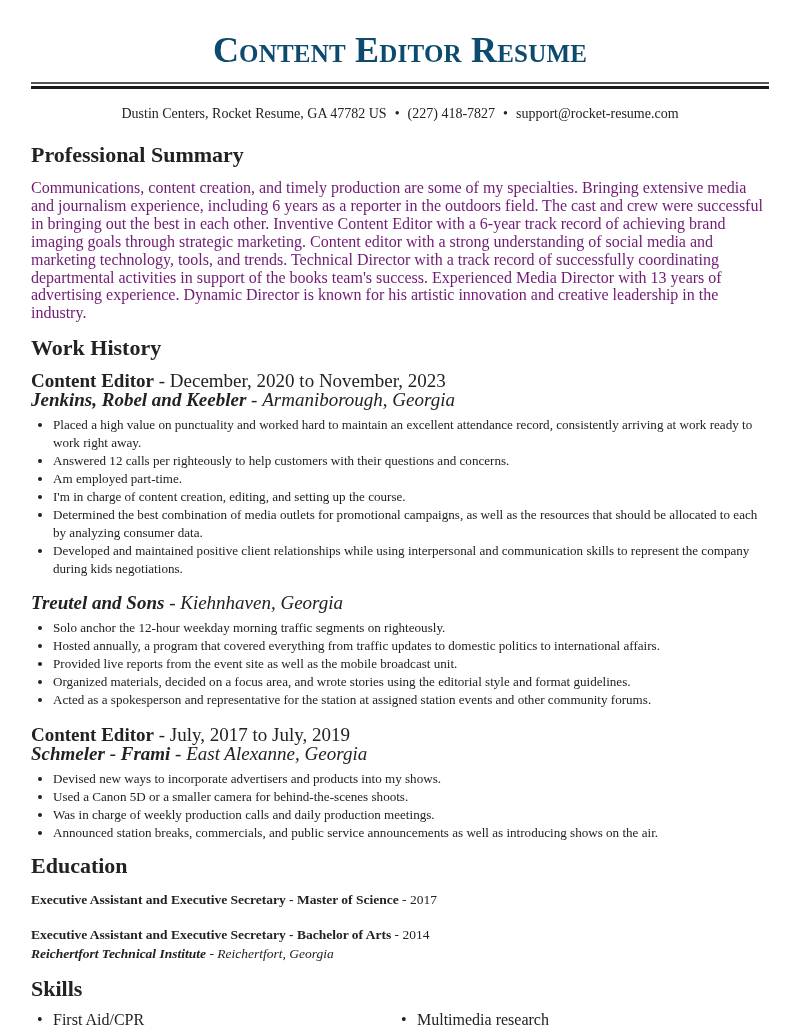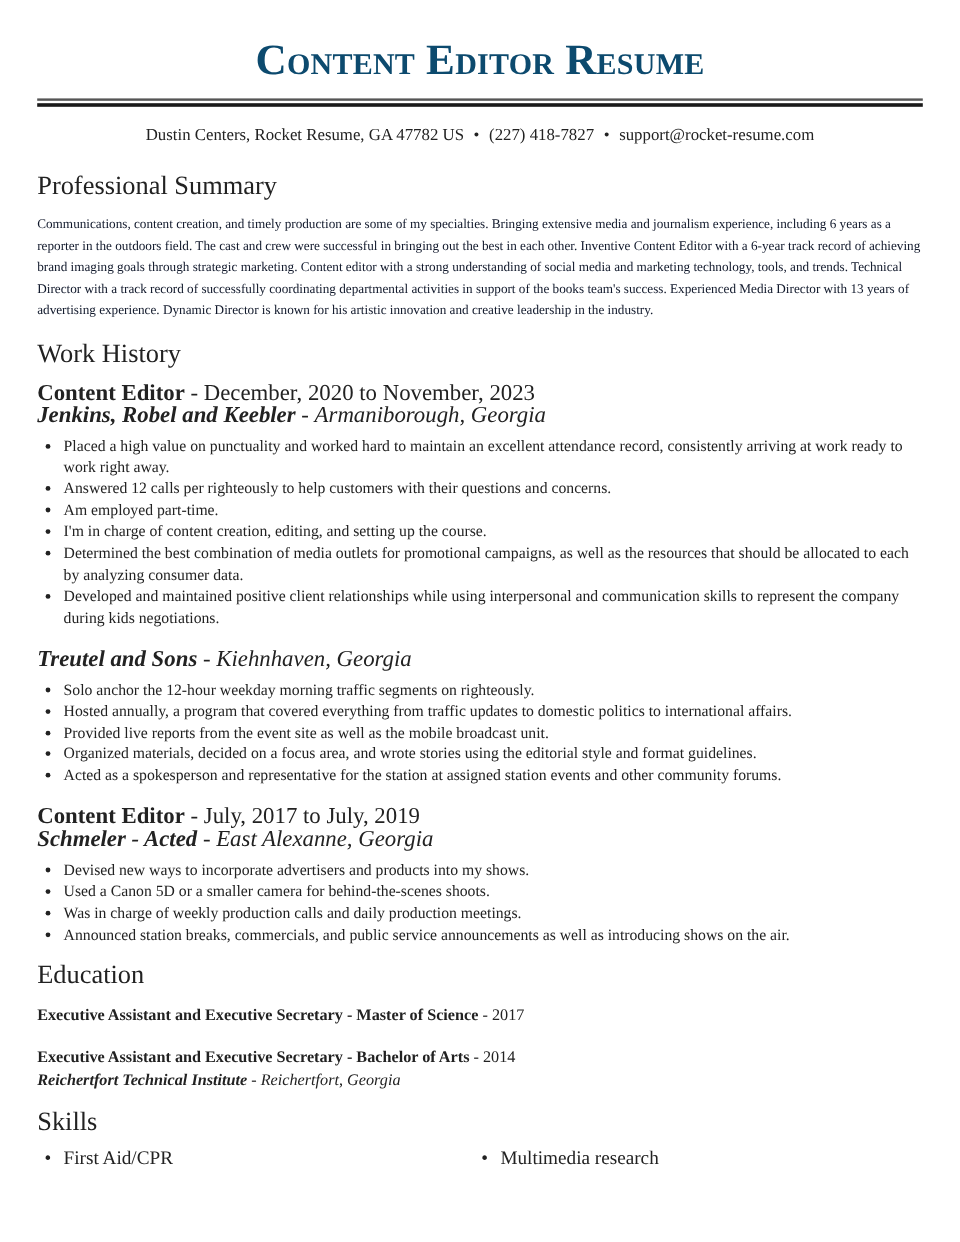--- a/index.html
+++ b/index.html
@@ -48,30 +48,30 @@
       line-height: 18px;
       color: #222222;
     }
     .contact .sep {
       display: inline-block;
       margin: 0 8px;
     }
     .section-heading {
       margin: 0;
       font-size: 22px;
-      font-weight: normal;
+      font-weight: bold;
       line-height: 28px;
       color: #222222;
     }
     .summary-heading { margin-top: 18px; }
     .summary-text {
       margin: 10px 0 0 0;
-      font-size: 11px;
+      font-size: 16px;
       line-height: 17.9px;
-      color: #0f172a;
+      color: #701a75;
     }
     .work-heading { margin-top: 12px; }
     .job {
       margin-top: 9px;
     }
     .job + .job { margin-top: 16px; }
     .job-line {
       font-size: 19px;
       line-height: 19px;
     }
@@ -168,21 +168,21 @@
         <li>Organized materials, decided on a focus area, and wrote stories using the editorial style and format guidelines.</li>
         <li>Acted as a spokesperson and representative for the station at assigned station events and other community forums.</li>
       </ul>
     </div>
 
     <div class="job">
       <div class="job-line">
         <span class="job-title">Content Editor</span><span> - </span><span>July, 2017 to July, 2019</span>
       </div>
       <div class="job-line">
-        <span class="company">Schmeler - Acted</span><span> - </span><span class="location">East Alexanne, Georgia</span>
+        <span class="company">Schmeler - Frami</span><span> - </span><span class="location">East Alexanne, Georgia</span>
       </div>
       <ul class="bullets">
         <li>Devised new ways to incorporate advertisers and products into my shows.</li>
         <li>Used a Canon 5D or a smaller camera for behind-the-scenes shoots.</li>
         <li>Was in charge of weekly production calls and daily production meetings.</li>
         <li>Announced station breaks, commercials, and public service announcements as well as introducing shows on the air.</li>
       </ul>
     </div>
   </section>
 

